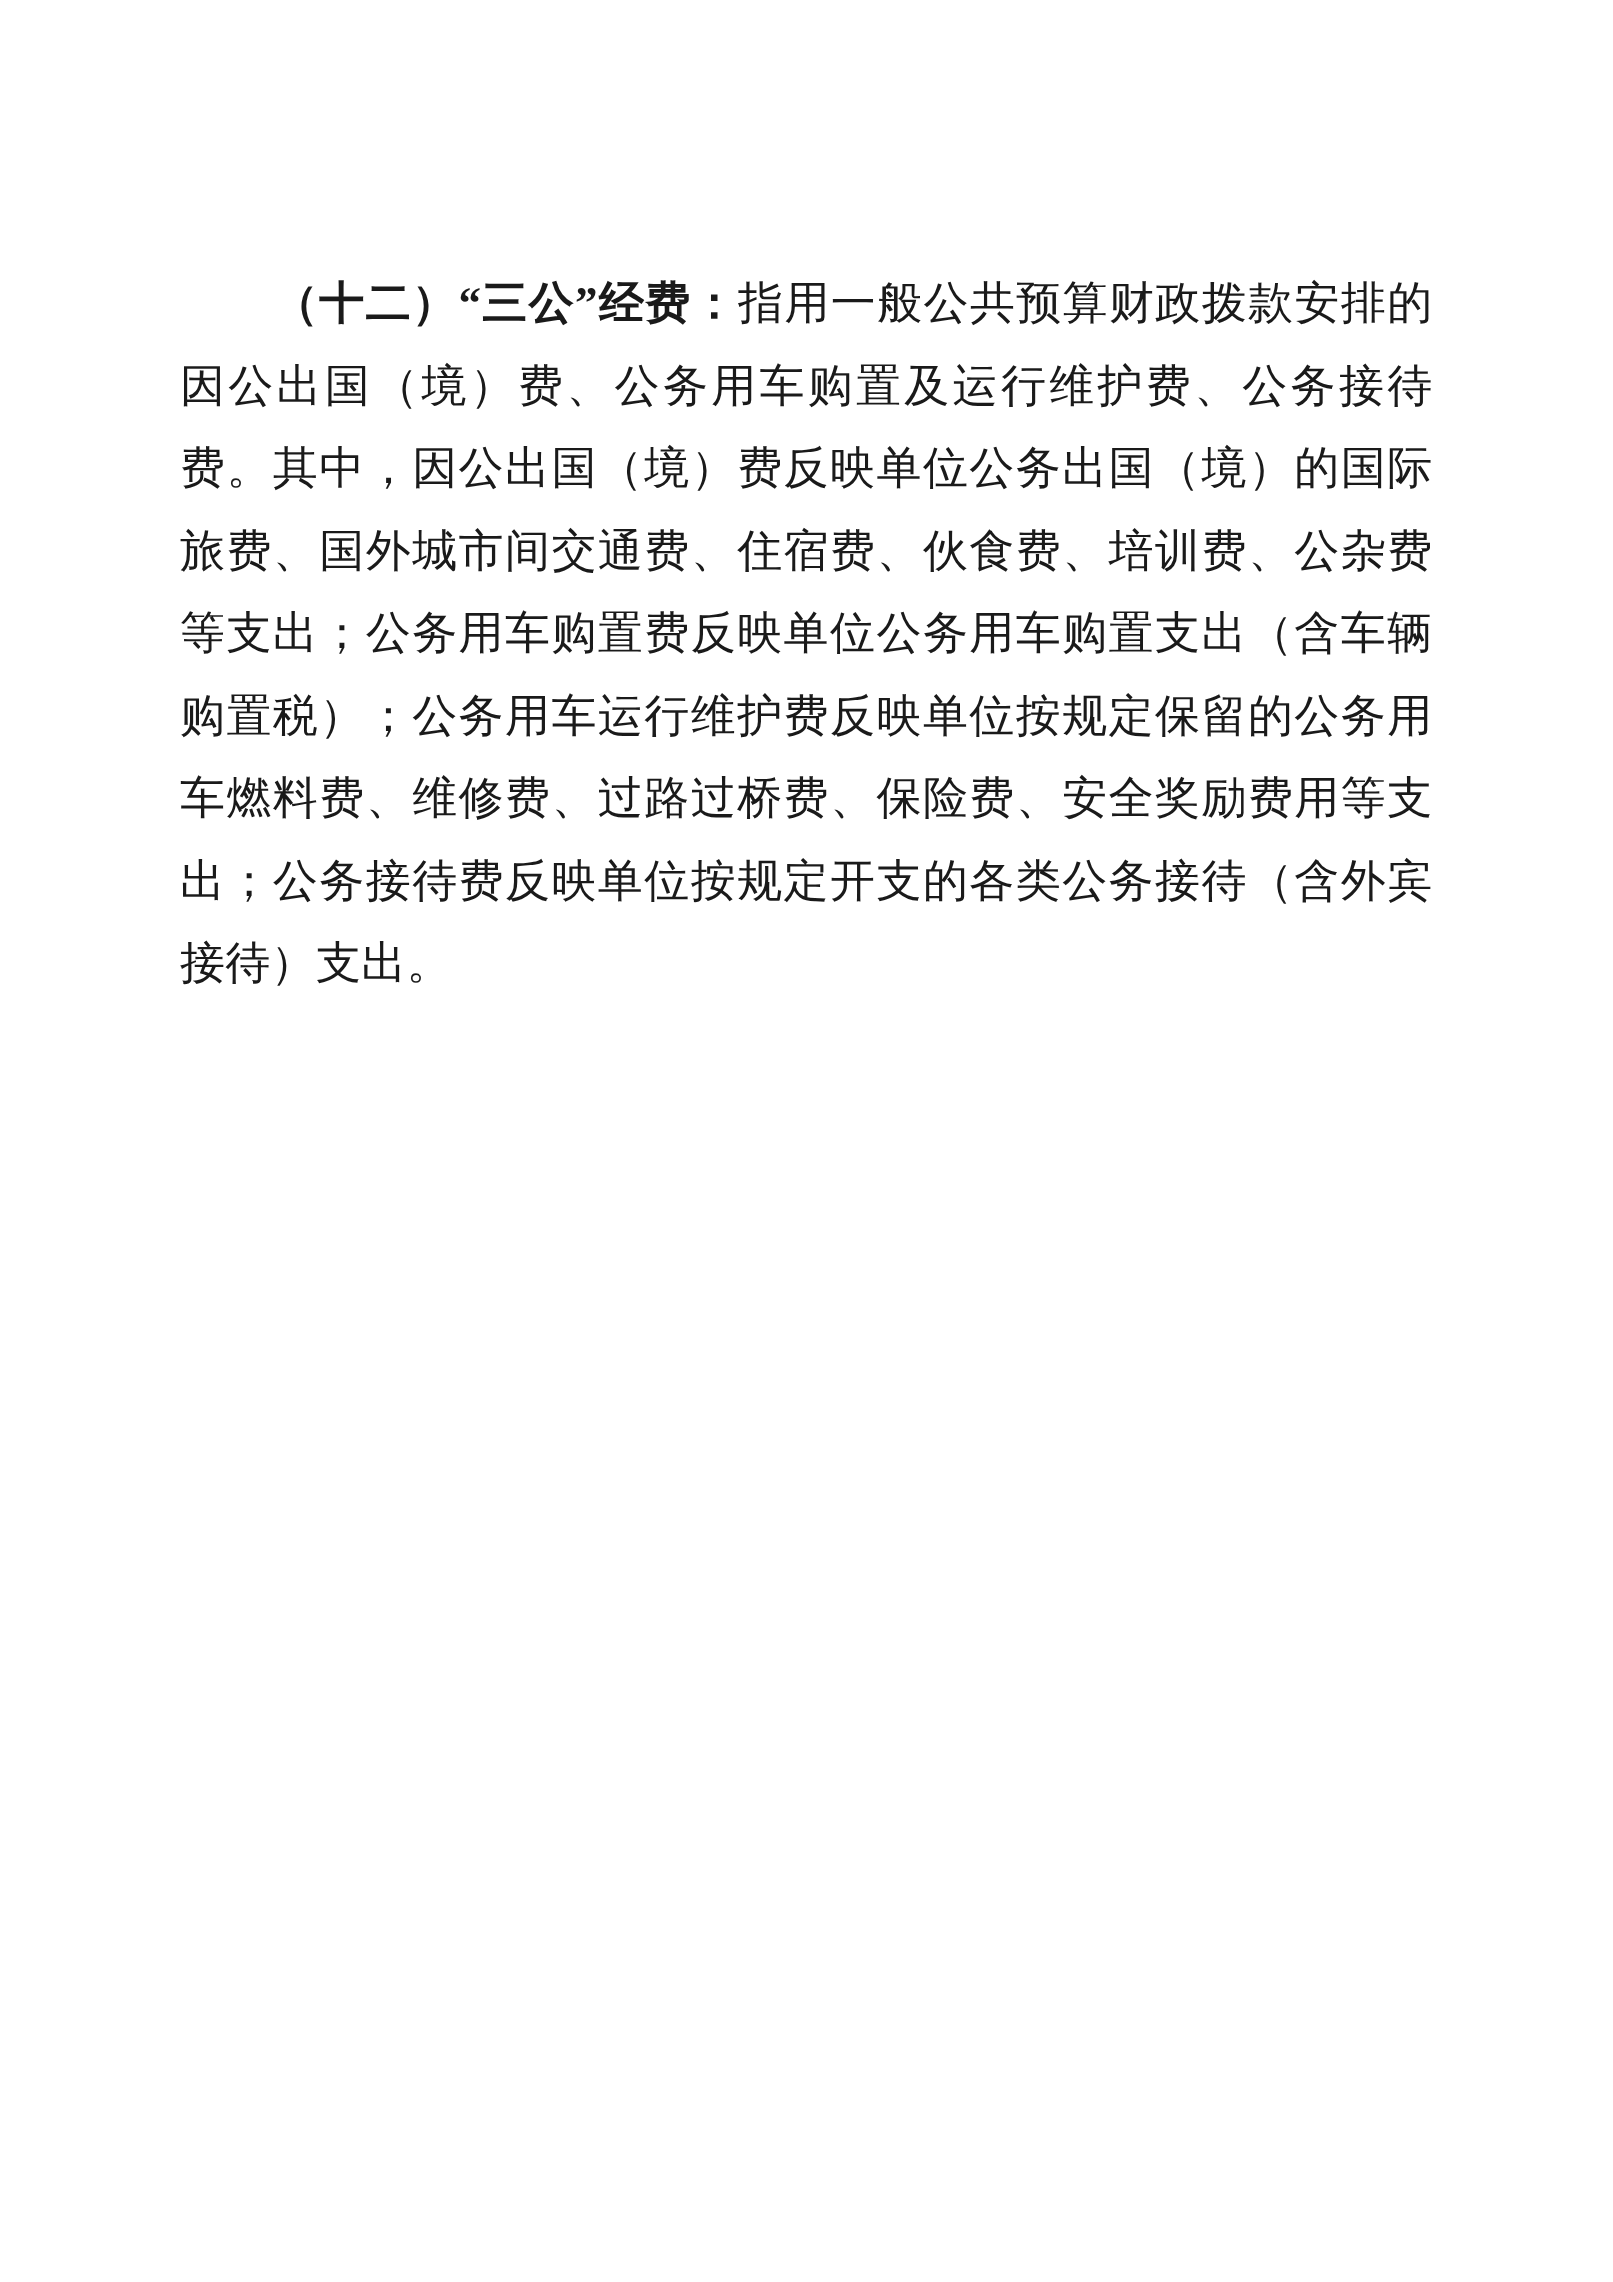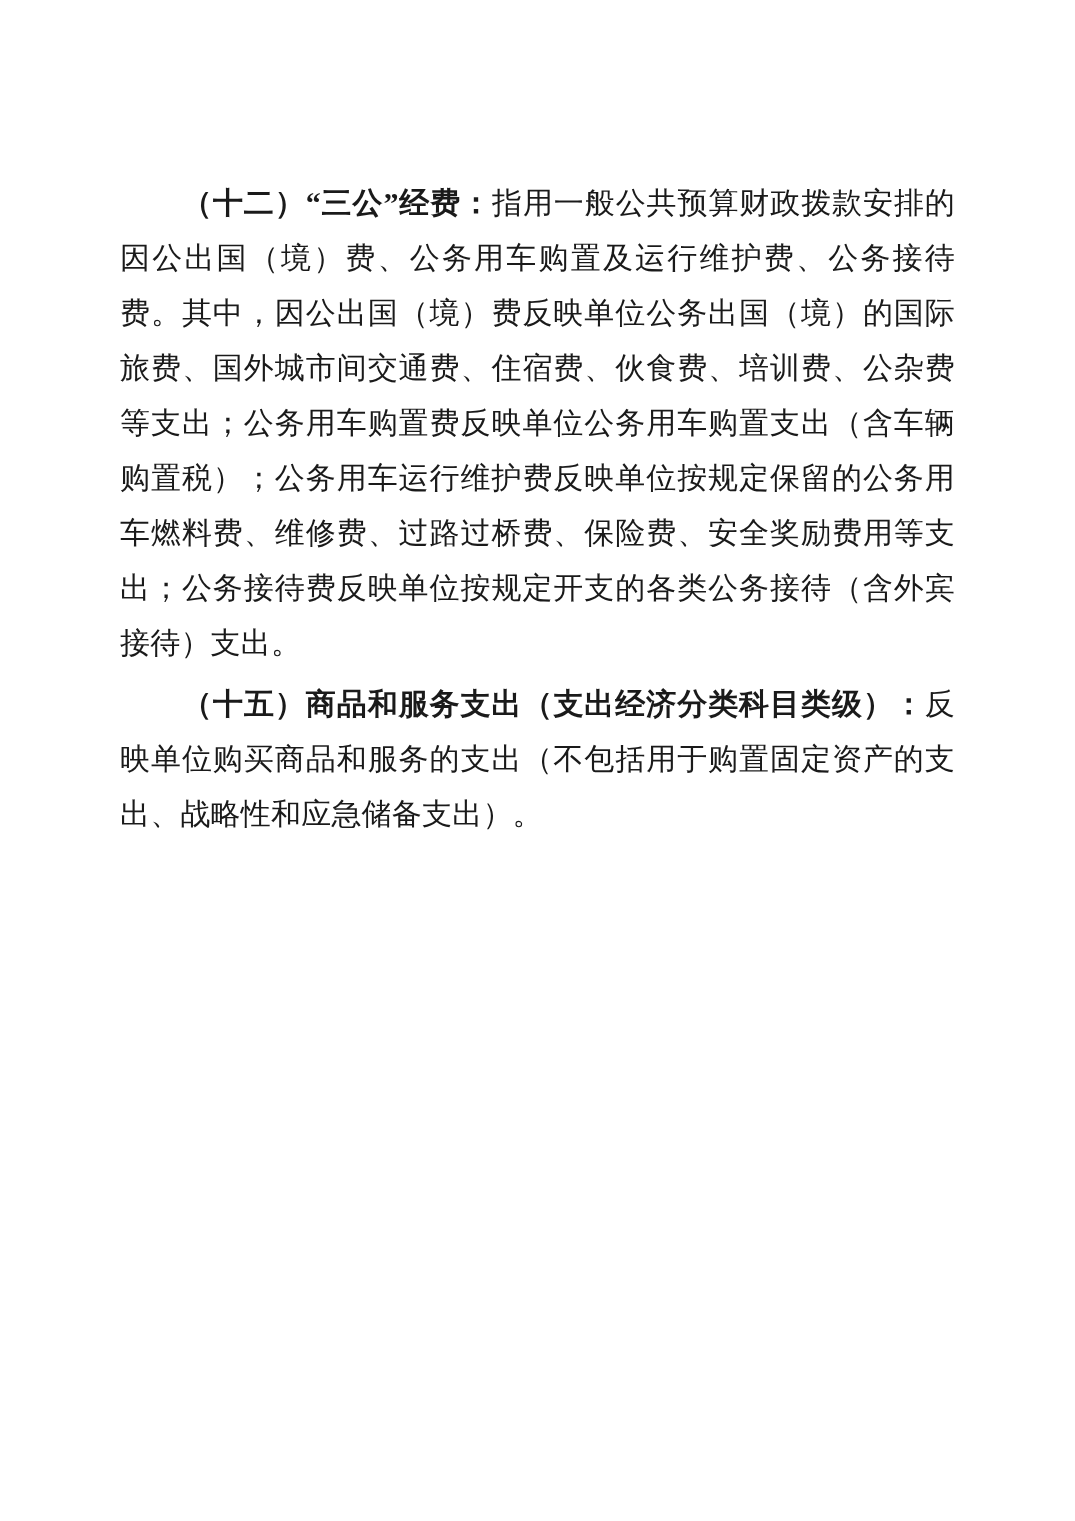--- a/index.html
+++ b/index.html
@@ -44,19 +44,16 @@
 
 <div class="page">
   <div class="doc-body">
 
     <p class="para">
       <span class="bold-lead">（十二）“三公”经费：</span><span>指用一般公共预算财政拨款安排的因公出国（境）费、公务用车购置及运行维护费、公务接待费。其中，因公出国（境）费反映单位公务出国（境）的国际旅费、国外城市间交通费、住宿费、伙食费、培训费、公杂费等支出；公务用车购置费反映单位公务用车购置支出（含车辆购置税）；公务用车运行维护费反映单位按规定保留的公务用车燃料费、维修费、过路过桥费、保险费、安全奖励费用等支出；公务接待费反映单位按规定开支的各类公务接待（含外宾接待）支出。</span>
     </p>
 
 
 
-    <p class="para">
-      <span class="bold-lead">（十五）商品和服务支出（支出经济分类科目类级）：</span><span>反映单位购买商品和服务的支出（不包括用于购置固定资产的支出、战略性和应急储备支出）。</span>
-    </p>
 
 
   </div>
 </div>
 
 </body></html>

